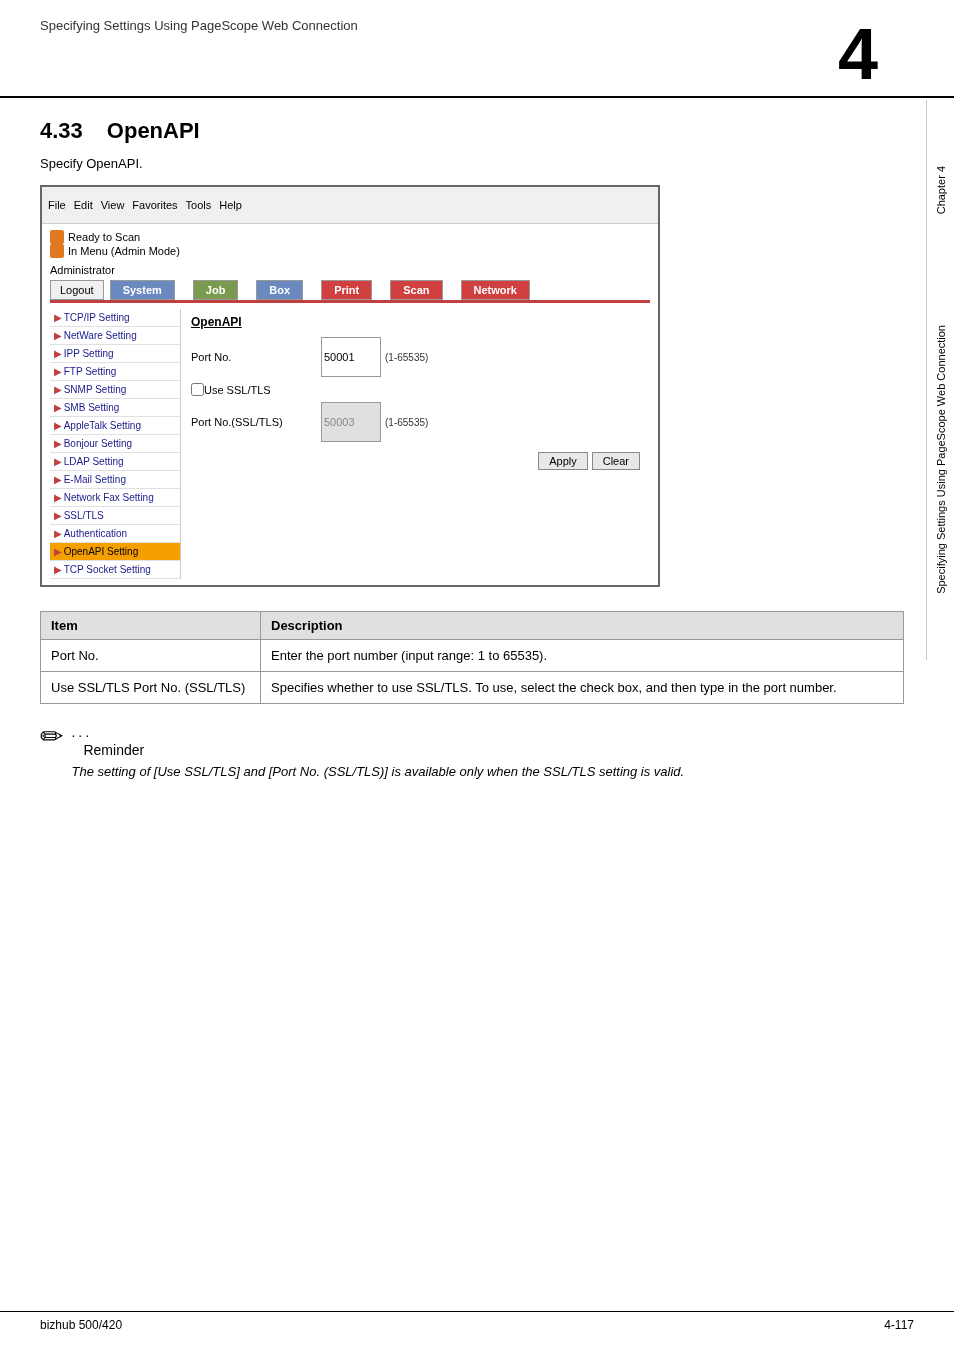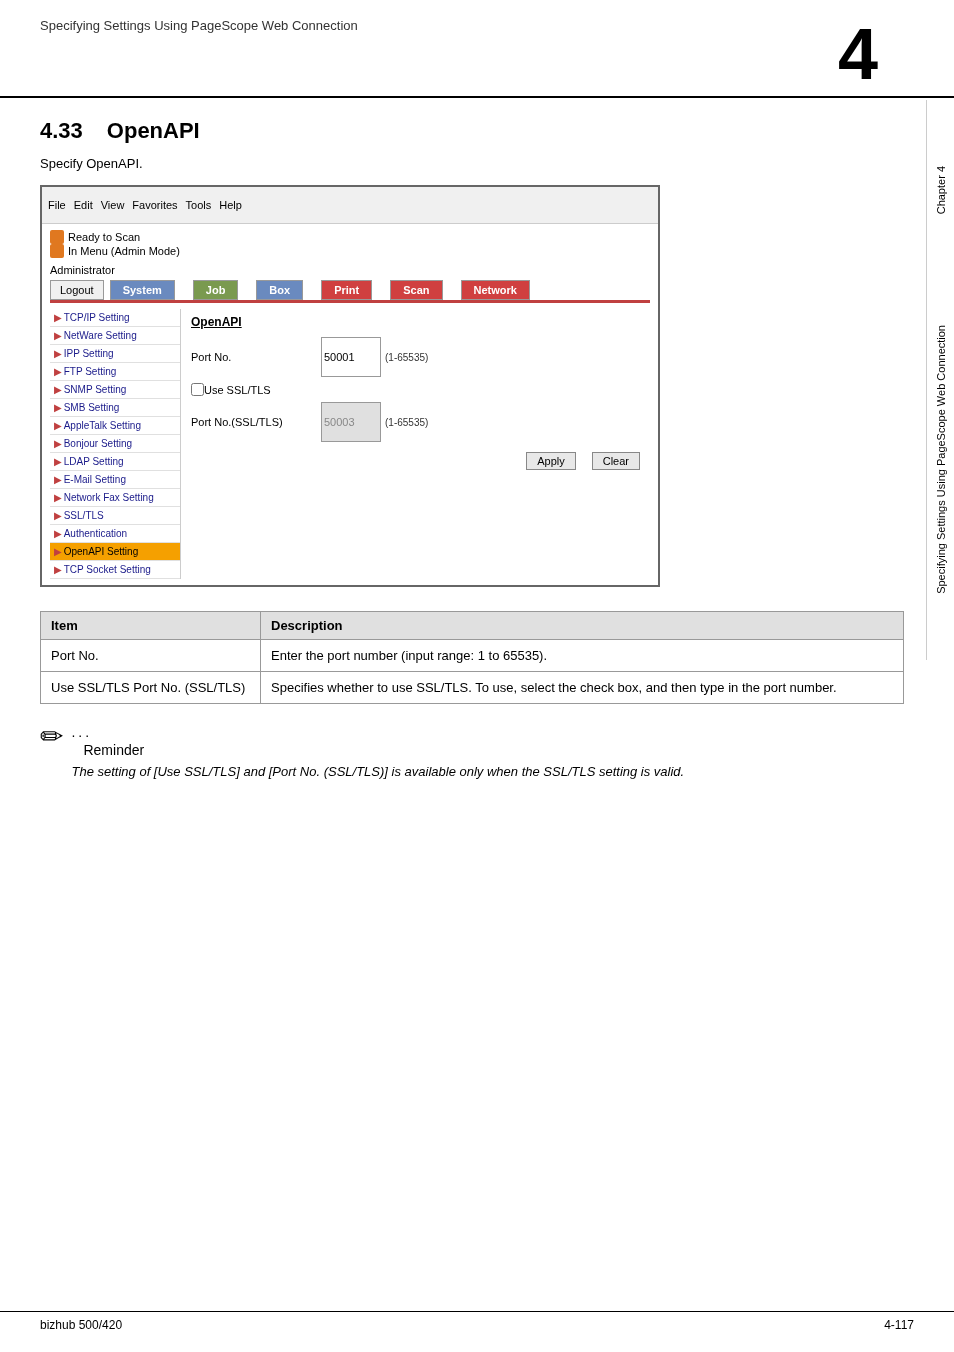--- a/index.html
+++ b/index.html
@@ -270,21 +270,21 @@
 
     .checkbox-row {
       display: flex;
       align-items: center;
       margin-bottom: 6px;
       font-size: 11px;
     }
 
     .action-buttons {
       display: flex;
-      gap: 16px;
+      gap: 4px;
       justify-content: flex-end;
       margin-top: 10px;
     }
 
     .action-btn {
       padding: 2px 10px;
       background: #e8e8e8;
       border: 1px solid #888;
       font-size: 11px;
       cursor: pointer;

